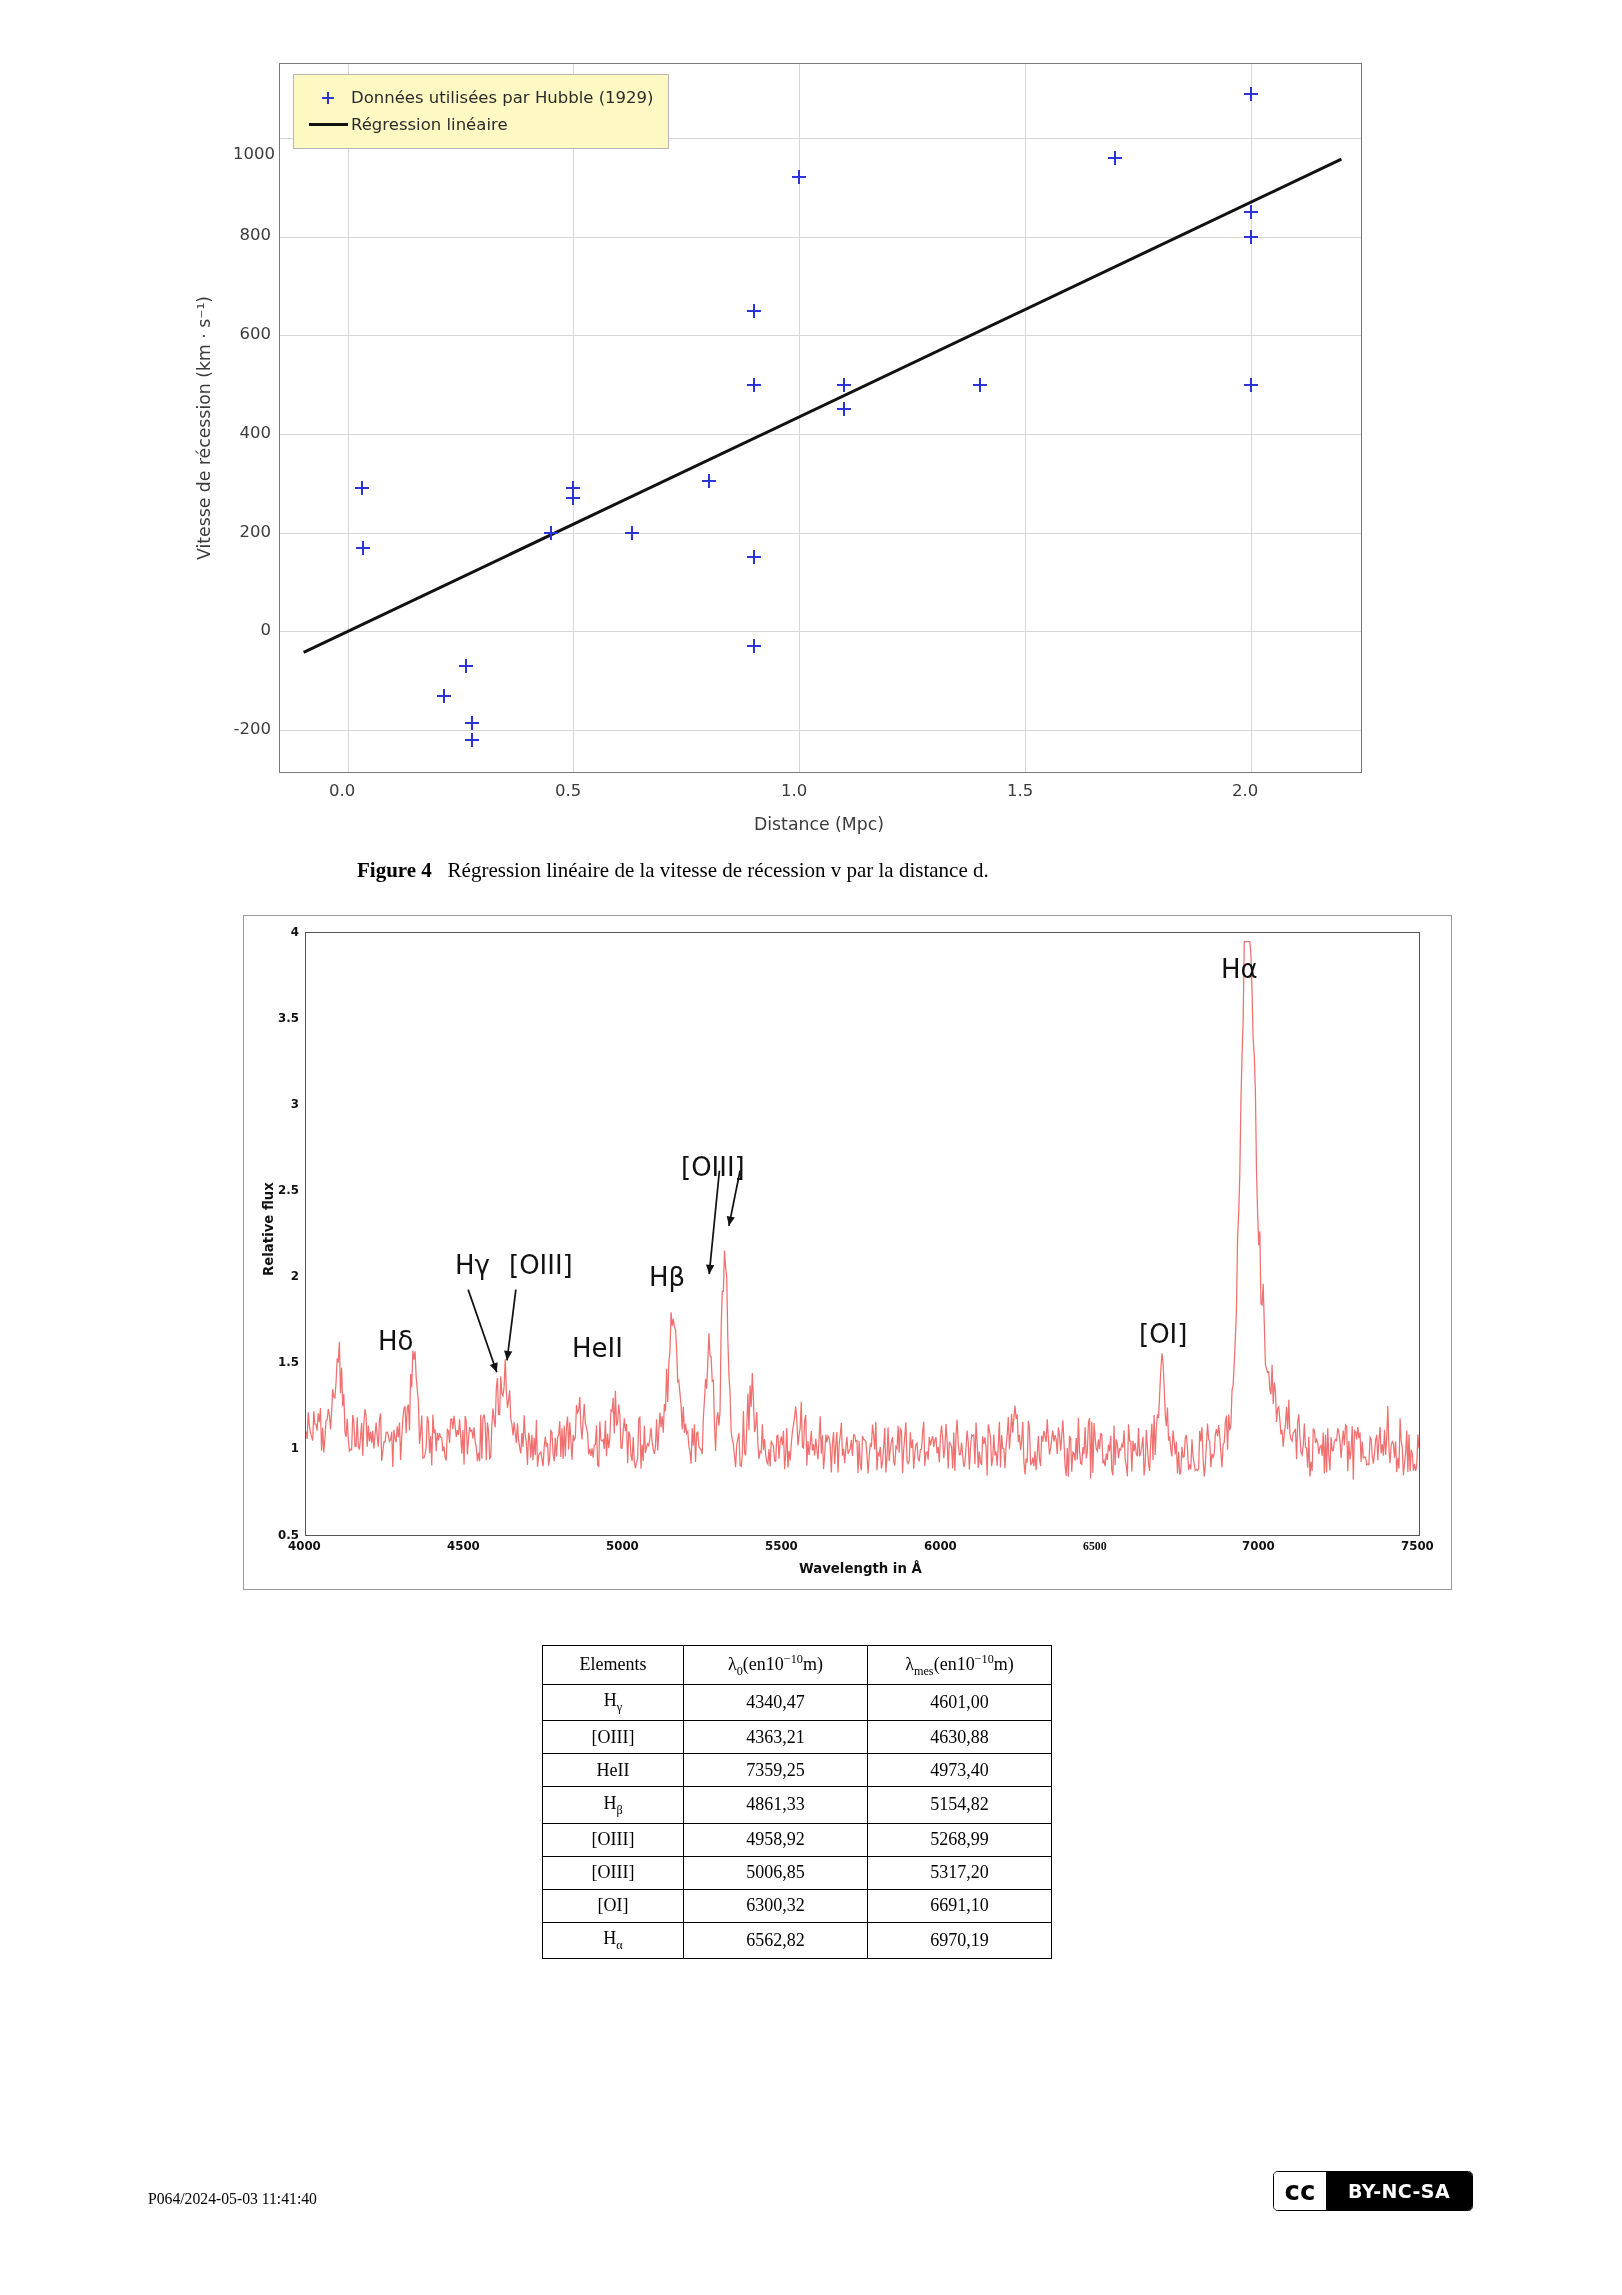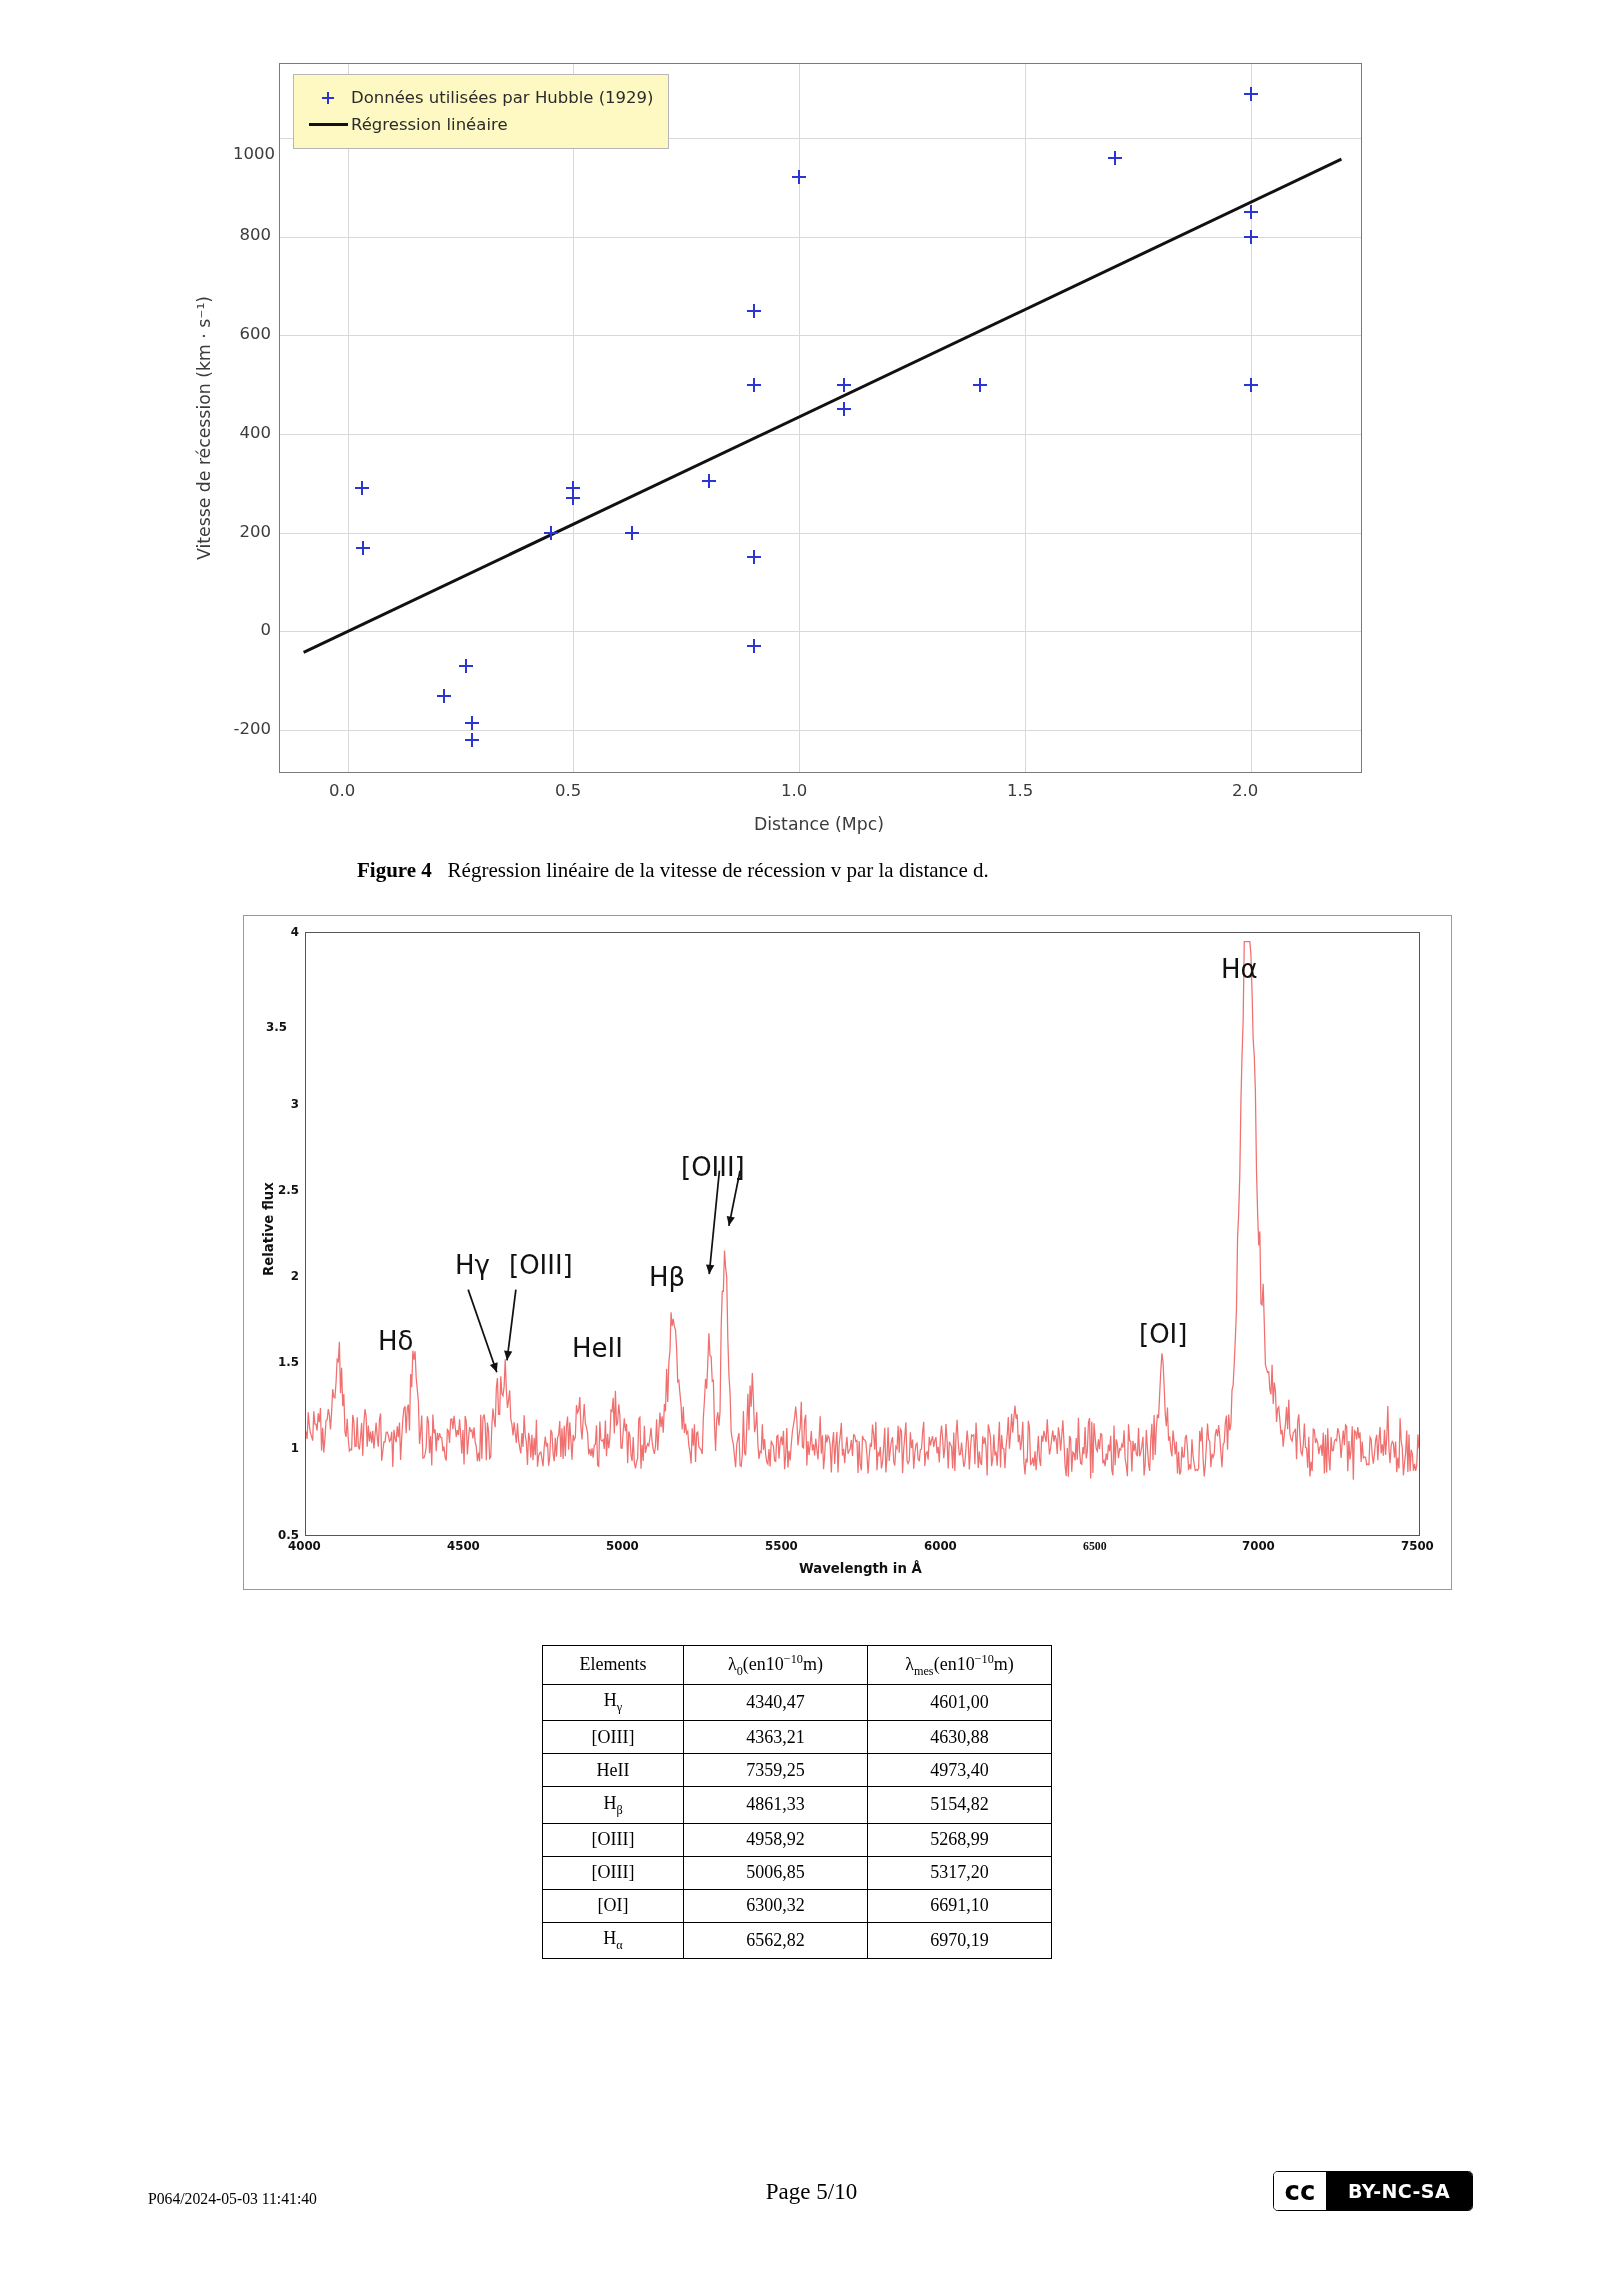--- a/index.html
+++ b/index.html
@@ -371,21 +371,21 @@
           <div class="sp-tick" style="left: 680px; top: 623px;">6000</div>
           <div class="sp-tick" style="left: 839px; top: 623px; font-family: Liberation Serif, serif;">6500</div>
           <div class="sp-tick" style="left: 998px; top: 623px;">7000</div>
           <div class="sp-tick" style="left: 1157px; top: 623px;">7500</div>
           <div class="sp-tick" style="left: 22px; width: 33px; text-align: right; top: 612px;">0.5</div>
           <div class="sp-tick" style="left: 22px; width: 33px; text-align: right; top: 525px;">1</div>
           <div class="sp-tick" style="left: 22px; width: 33px; text-align: right; top: 439px;">1.5</div>
           <div class="sp-tick" style="left: 22px; width: 33px; text-align: right; top: 353px;">2</div>
           <div class="sp-tick" style="left: 22px; width: 33px; text-align: right; top: 267px;">2.5</div>
           <div class="sp-tick" style="left: 22px; width: 33px; text-align: right; top: 181px;">3</div>
-          <div class="sp-tick" style="left: 22px; width: 33px; text-align: left; top: 95px; margin-top: 9px;">3.5</div>
+          <div class="sp-tick" style="left: 22px; width: 33px; text-align: right; top: 95px;">3.5</div>
           <div class="sp-tick" style="left: 22px; width: 33px; text-align: right; top: 8.6px;">4</div>
           <div class="sp-axtitle" style="left: 555px; top: 645px;">Wavelength in Å</div>
           <div class="sp-axtitle ylabel-rot" style="left: 17.3px; top: 360px;">Relative flux</div>
           <div class="sp-ann" style="left: 134px; top: 410px;">Hδ</div>
           <div class="sp-ann" style="left: 211px; top: 334px;">Hγ</div>
           <div class="sp-ann" style="left: 265px; top: 334px;">[OIII]</div>
           <div class="sp-ann" style="left: 328px; top: 417px;">HeII</div>
           <div class="sp-ann" style="left: 405px; top: 346px;">Hβ</div>
           <div class="sp-ann" style="left: 437px; top: 236px;">[OIII]</div>
           <div class="sp-ann" style="left: 895px; top: 403px;">[OI]</div>
@@ -441,20 +441,19 @@
         <tr>
           <td class="c0"><span class="math-i">H</span><sub class="math-i">α</sub></td>
           <td class="c1">6562,82</td>
           <td class="c2">6970,19</td>
         </tr>
       </tbody>
   </table>
 
 
   <div class="footer-left">P064/2024-05-03 11:41:40</div>
-  <div class="footer-center">Page 5/10</div>
   <div class="cc-badge">
     <div class="cc-left">cc</div>
     <div class="cc-right">BY-NC-SA</div>
   </div>
 
 </div>
 
 
 </body></html>

